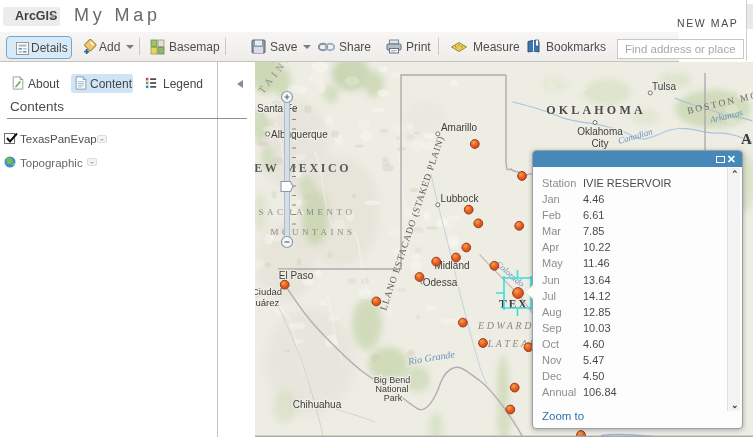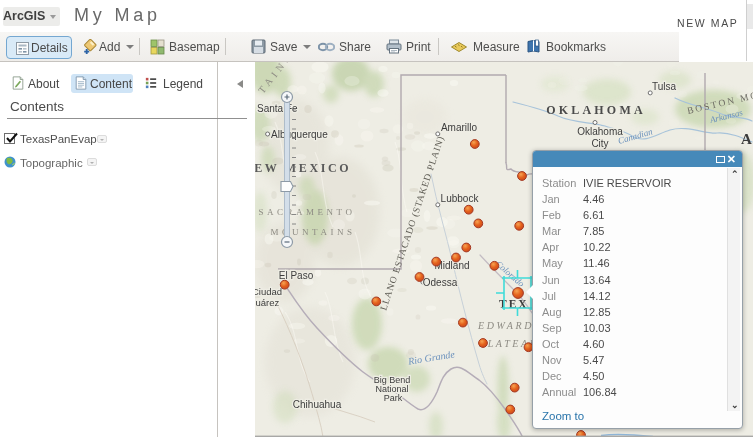--- a/index.html
+++ b/index.html
@@ -4,21 +4,21 @@
 <style>
 * { margin:0; padding:0; box-sizing:border-box; }
 html,body { width:753px; height:437px; overflow:hidden; background:#fff;
   font-family:"Liberation Sans", sans-serif; }
 #app { position:relative; width:753px; height:437px; }
 
 
 #header { position:absolute; left:0; top:0; width:753px; height:32px; background:#fff; }
 #agbox { position:absolute; left:3px; top:7px; width:57px; height:19px; background:#ececea;
   border-radius:2px; color:#3f3f3f; font-size:12.5px; font-weight:bold; line-height:19px;
-  text-align:left; padding-left:0; }
+  text-align:left; padding-left:12px; }
 #agchev { position:absolute; left:50px; top:15px; width:0; height:0;
   border-left:3.5px solid transparent; border-right:3.5px solid transparent; border-top:4px solid #9a9a9a; }
 #title { position:absolute; left:74px; top:5px; font-size:18px; letter-spacing:3.8px; color:#696969; }
 #newmap { position:absolute; left:677px; top:17px; font-size:10.5px; letter-spacing:1.6px; color:#4a4a4a; }
 #hdrline { position:absolute; left:746px; top:0; width:1px; height:61px; background:#cfcfcf; }
 #hdrthumb { position:absolute; left:747px; top:4px; width:6px; height:25px; background:#e9e9e9; }
 
 
 #toolbar { position:absolute; left:0; top:32px; width:679px; height:30px;
   background:linear-gradient(#f7f6f4,#efedea); border-bottom:1px solid #c6c3bf; }
@@ -142,20 +142,21 @@
       <path d="M1.5 6 L9 1.5 L16.5 6 L9 10.5 Z" fill="#e9c95a" stroke="#9f8a2e" stroke-width="1"></path>
       <path d="M5 5.2 l1.5 1 M8 3.6 l1.5 1 M11 5.2 l1.5 1" stroke="#8a7720" stroke-width=".9"></path>
     </svg>
     <div class="tbtxt" style="left:473px">Measure</div>
     <svg class="ticon" style="left:526px" width="15" height="15" viewBox="0 0 15 15">
       <path d="M2 2.5 Q7.5 0.5 13 2.5 V13 Q7.5 11 2 13 Z" fill="#3e74ad" stroke="#2b5583" stroke-width="1"></path>
       <path d="M7.5 1.4 V12" stroke="#fff" stroke-width="1"></path>
       <rect x="9.5" y="1" width="3" height="6" fill="#fff" stroke="#2b5583" stroke-width=".7"></rect>
     </svg>
     <div class="tbtxt" style="left:546px">Bookmarks</div>
+    <input id="search" value="Find address or place" readonly="" style="">
   </div>
 
   <div id="panel">
     <svg style="position:absolute;left:12px;top:14px" width="12" height="14" viewBox="0 0 13 16">
       <path d="M1 1 h8 l3 3 v11 h-11 z" fill="#fff" stroke="#8a9a8a" stroke-width="1"></path>
       <path d="M9 1 v3 h3" fill="#d8e2d8" stroke="#8a9a8a" stroke-width="1"></path>
       <path d="M3.5 11.5 L8.5 5.5 l1.5 1 L5 12.5 l-2 .7 z" fill="#7aa85a"></path>
     </svg>
     <div class="tabtxt" style="left:28px">About</div>
     <div id="tab-content"></div>

